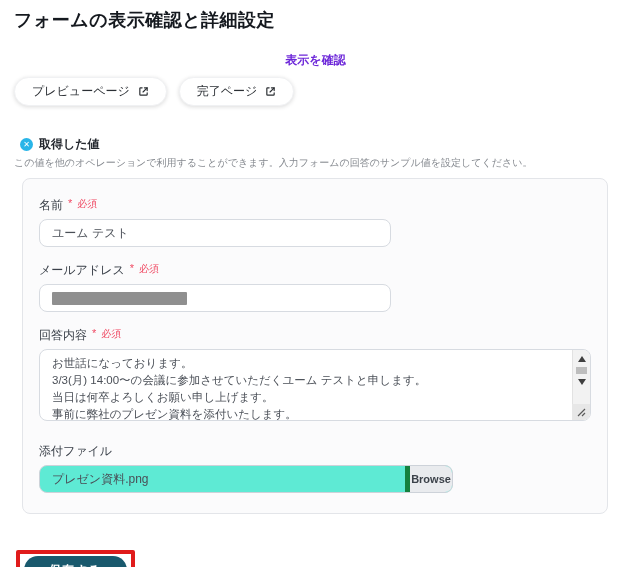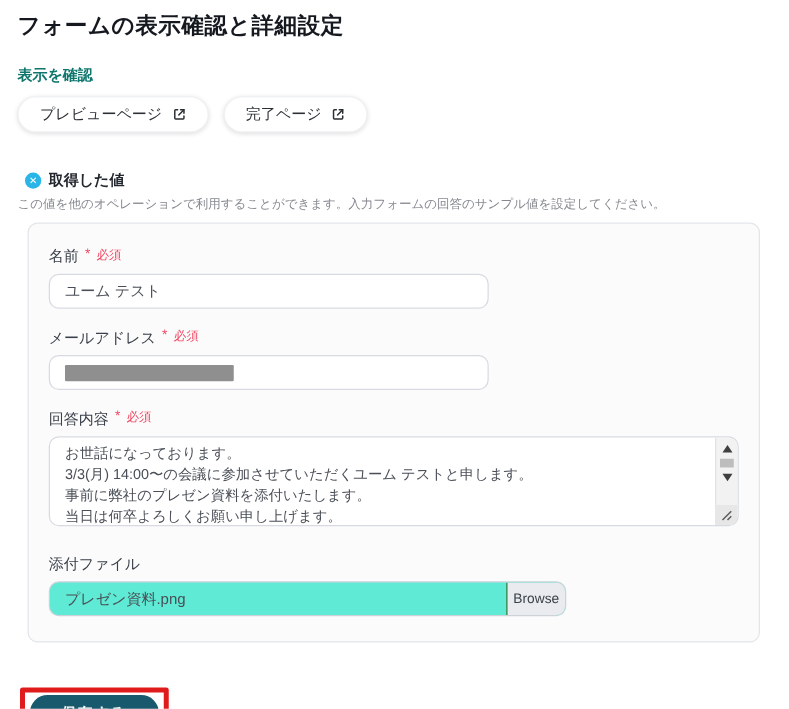--- a/index.html
+++ b/index.html
@@ -2,21 +2,21 @@
 <html><head>
 <meta charset="utf-8">
 <style>
   * { margin:0; padding:0; box-sizing:border-box; }
   html,body { width:631px; height:567px; background:#ffffff;
     font-family:"Liberation Sans","DejaVu Sans",sans-serif; color:#2b3038; }
   .page { padding:8px 14px 0 14px; }
 
   .page-title { font-size:18px; font-weight:bold; color:#15191f; letter-spacing:.5px; }
 
-  .preview-heading { margin-top:20px; font-size:12px; font-weight:bold; color:#0f766e; }
+  .preview-heading { margin-top:20px; font-size:12px; font-weight:bold; color:#6d28d9;text-align:center; }
   .btn-row { margin-top:8px; display:flex; gap:12px; }
   .pill-btn { display:inline-flex; align-items:center; gap:8px; height:29px;
     padding:0 17px; background:#fff; border:1px solid #f0f1f3; border-radius:15px;
     box-shadow:0 1px 4px rgba(0,0,0,.14); font-size:12px; color:#2b2f34; cursor:pointer; }
   .ext-icon { display:inline-flex; }
 
   .section-head { margin-top:30px; display:flex; align-items:center; gap:6px; margin-left:6px; }
   .badge-icon { width:13px; height:13px; border-radius:50%; background:#29b5e8;
     color:#fff; font-size:8px; line-height:13px; text-align:center; display:inline-block; }
   .section-title { font-size:12px; font-weight:bold; color:#23272e; }
@@ -50,22 +50,22 @@
   .tri-down { margin-top:5px; width:0; height:0; border-left:4.5px solid transparent;
     border-right:4.5px solid transparent; border-top:6px solid #3f3f3f; }
   .sb-corner { position:absolute; bottom:0; right:0; width:18px; height:16px;
     background:#e7e7e7; display:flex; align-items:center; justify-content:center; }
 
   .attach-field { margin-top:22px; }
   .file-group { width:414px; height:28px; display:flex; border:1px solid #cdd2d9;
     border-radius:8px; background:#5eead4; overflow:hidden; }
   .file-name { flex:1; display:flex; align-items:center; padding:0 12px;
     font-size:12px; color:#4a4f57; }
-  .browse-btn { width:47px; background:#e9ebee; border:none; border-left:1px solid #15803d;
-    font-size:11px; font-weight:normal; color:#3c424a; cursor:pointer;
+  .browse-btn { width:47px; background:#e9ebee; border:none; border-left:5px solid #15803d;
+    font-size:11px; font-weight:bold; color:#3c424a; cursor:pointer;
     font-family:"Liberation Sans","DejaVu Sans",sans-serif; }
 
   .save-wrap { margin:36px 0 0 2px; display:inline-block;
     border:4px solid #e01b1b; border-radius:2px; padding:2px 4px; }
   .save-btn { height:28px; padding:0 25px; background:#19596d; color:#fff;
     border:none; border-radius:15px; font-size:12px; font-weight:bold; cursor:pointer;
     font-family:"Liberation Sans","DejaVu Sans",sans-serif; letter-spacing:1px; }
 </style>
 </head>
 <body>
@@ -132,22 +132,22 @@
     <div class="field">
       <div class="label-row">
         <span class="field-label">回答内容</span>
         <span class="req req-mark">*</span>
         <span class="req">必須</span>
       </div>
       <div class="textarea">
         <div class="ta-lines">
           <div class="ta-line">お世話になっております。</div>
           <div class="ta-line">3/3(月) 14:00〜の会議に参加させていただくユーム テストと申します。</div>
+          <div class="ta-line">当日は何卒よろしくお願い申し上げます。</div>
           <div class="ta-line">事前に弊社のプレゼン資料を添付いたします。</div>
-          <div class="ta-line">当日は何卒よろしくお願い申し上げます。</div>
         </div>
         <div class="scrollbar">
           <div class="tri-up"></div>
           <div class="sb-thumb"></div>
           <div class="tri-down"></div>
         </div>
         <div class="sb-corner">
           <svg width="10" height="10" viewBox="0 0 10 10">
             <path d="M9 2 L2 9 M9 6 L6 9" stroke="#5a5a5a" stroke-width="1.2" fill="none"></path>
           </svg>

